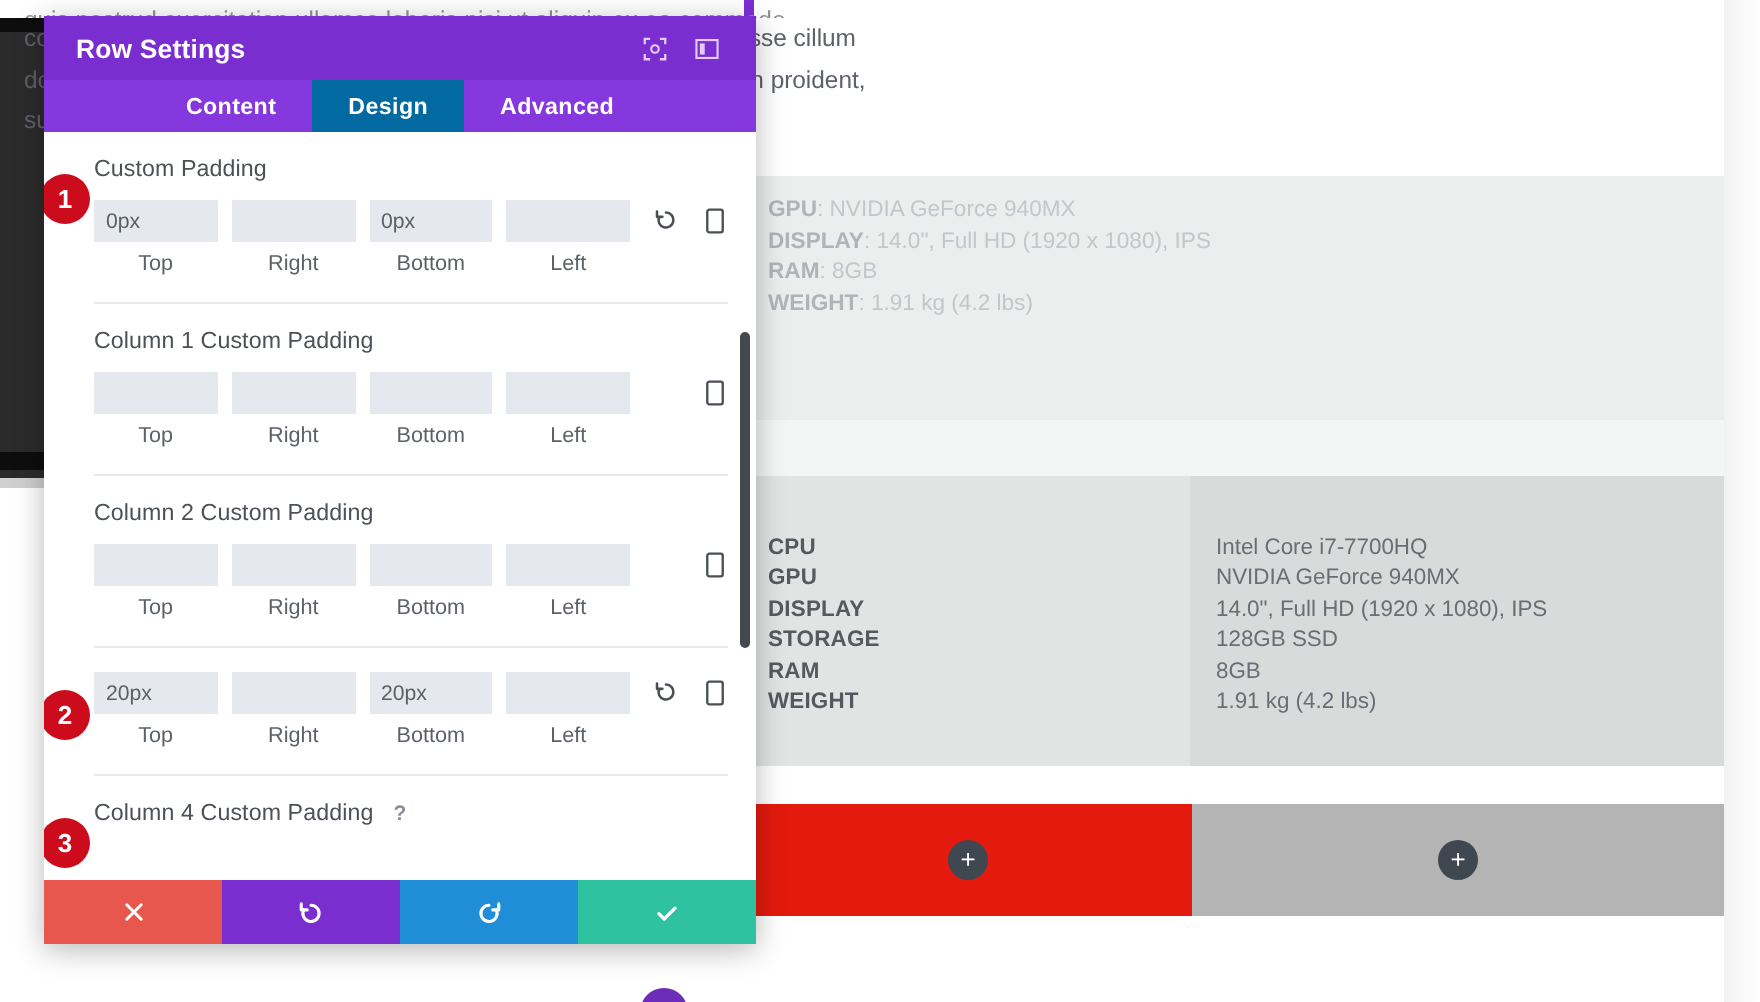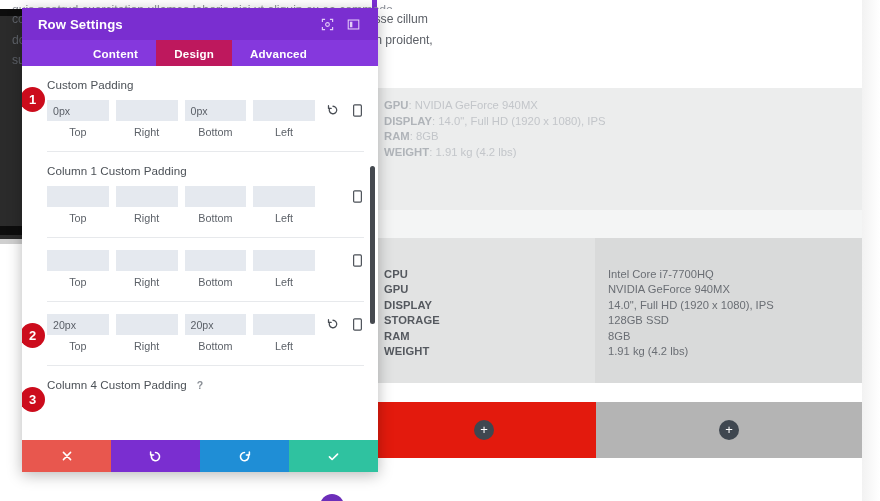--- a/index.html
+++ b/index.html
@@ -226,21 +226,21 @@
   .tab {
     display: flex;
     align-items: center;
     justify-content: center;
     padding: 0 18px;
     color: #ffffff;
     font-size: 11.6px;
     font-weight: bold;
     letter-spacing: .2px;
   }
-  .tab.active { background: #be185d; }
+  .tab.active { background: #0369a1; }
 
   .modal-body {
     position: relative;
     height: 374px;
     background: #ffffff;
     overflow: hidden;
   }
 
   .field-group {
     padding: 12px 14px 0 25px;
@@ -518,20 +518,23 @@
               <svg width="9" height="13" viewBox="0 0 10 14">
                 <rect x="0.7" y="0.7" width="8.6" height="12.6" rx="1.2" fill="none" stroke="currentColor" stroke-width="1.3"></rect>
               </svg>
             </div>
           </div>
         </div>
       </div>
       <div class="divider"></div>
 
       <div class="field-group">
+        <div class="field-label">
+          <span>Column 2 Custom Padding</span>
+        </div>
         <div class="pad-row">
           <div class="pad-cell">
             <div class="pad-input"></div>
             <div class="pad-sub">Top</div>
           </div>
           <div class="pad-cell">
             <div class="pad-input"></div>
             <div class="pad-sub">Right</div>
           </div>
           <div class="pad-cell">

